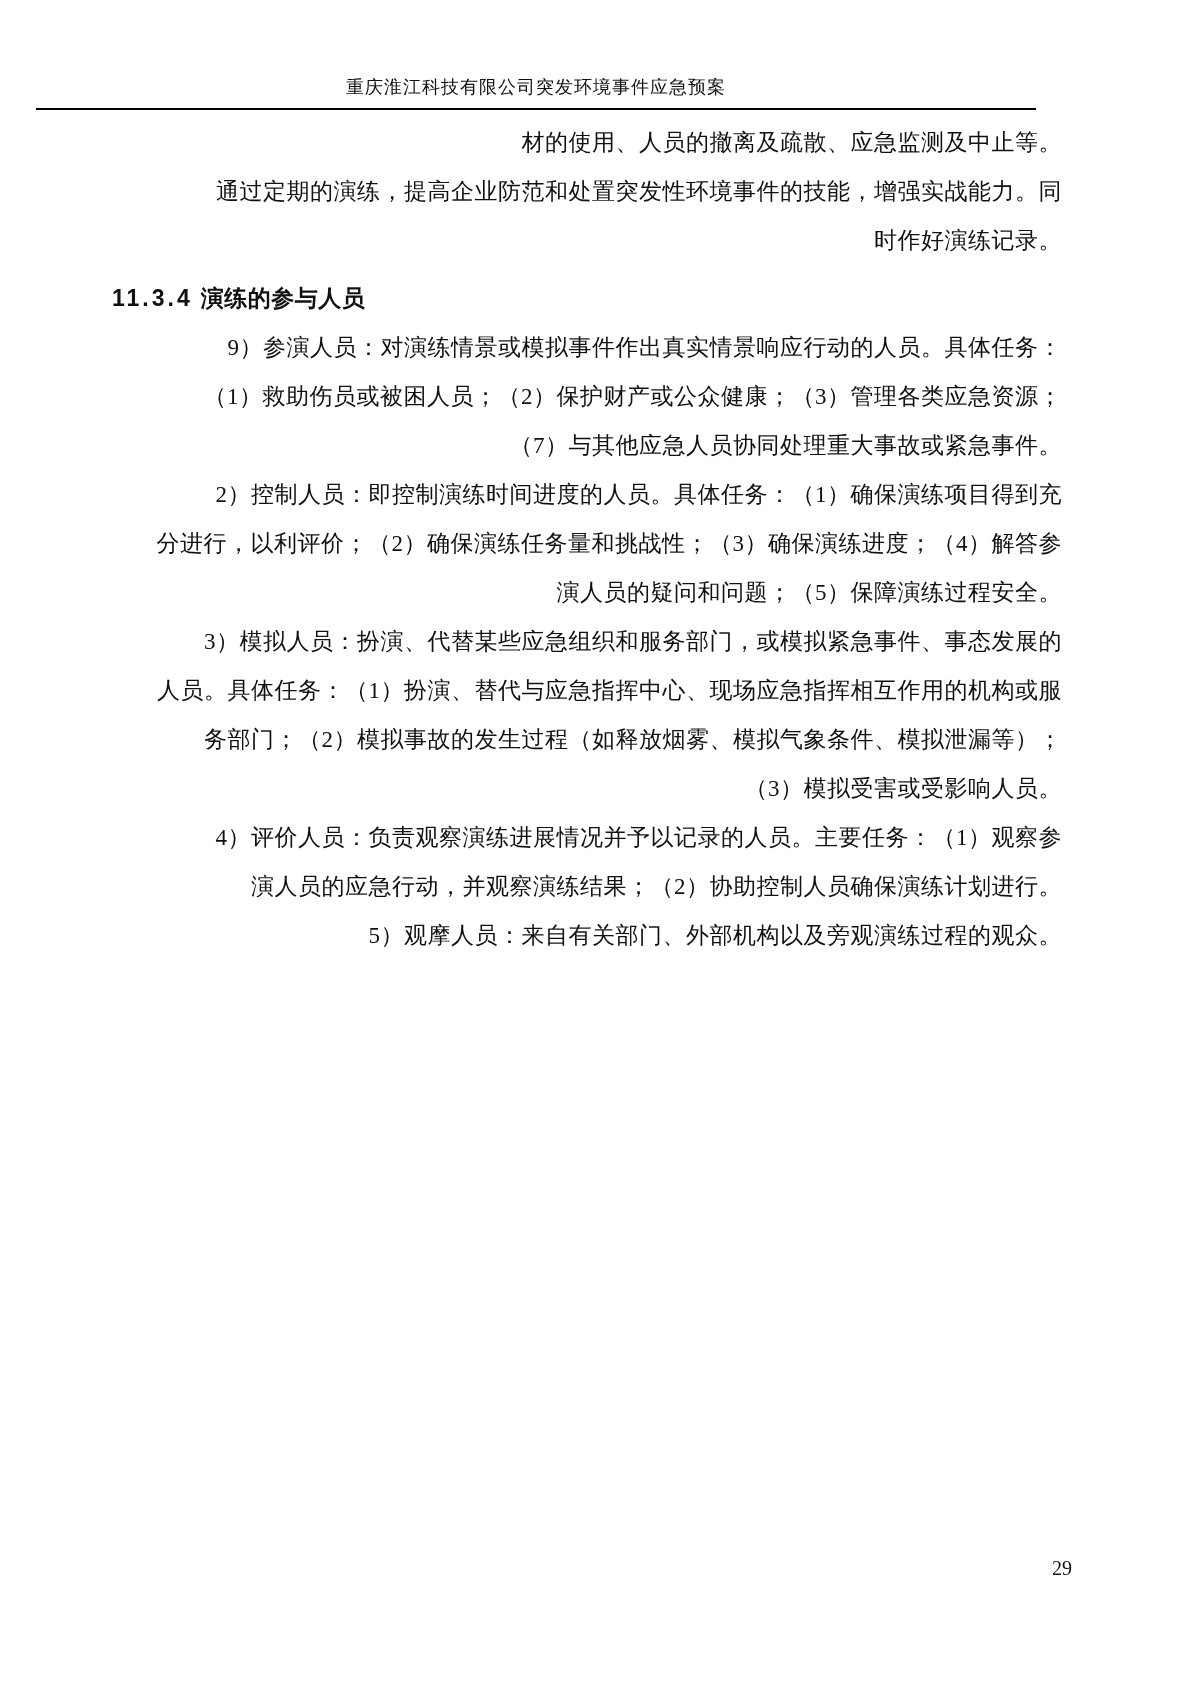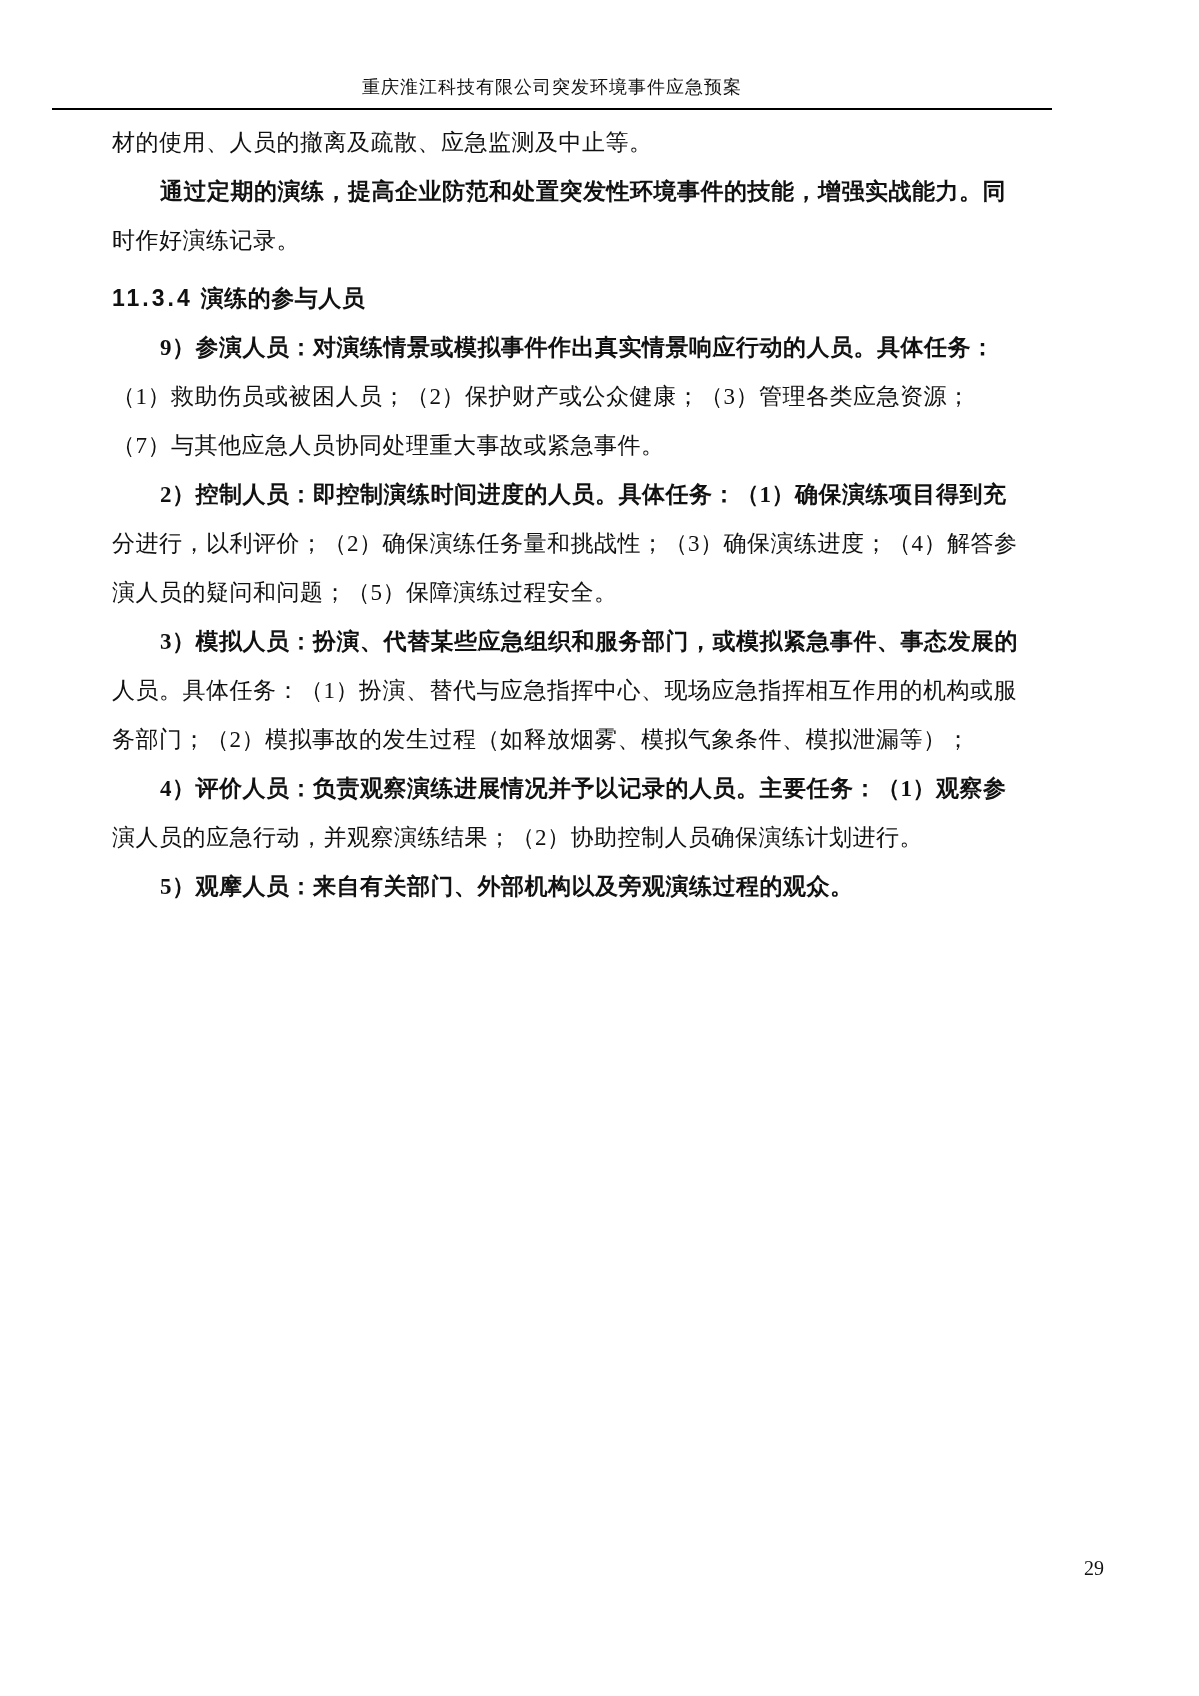--- a/index.html
+++ b/index.html
@@ -8,21 +8,20 @@
     background: #ffffff;
   }
   .page {
     position: relative;
     width: 1072px;
     height: 1696px;
     background: #ffffff;
     color: #111111;
     font-family: "Liberation Serif", "DejaVu Serif", serif;
     overflow: hidden;
-    padding-left: 32px;
   }
   .header {
     position: absolute;
     top: 0;
     left: 0;
     width: 100%;
   }
   .header-title {
     padding-top: 76px;
     text-align: center;
@@ -42,24 +41,24 @@
     top: 118px;
     left: 112px;
     width: 950px;
   }
   .line {
     margin: 0;
     font-size: 23px;
     line-height: 49px;
     letter-spacing: 0.5px;
     white-space: nowrap;
+    text-align: right;
   }
   .indent {
     padding-left: 48px;
-    font-weight: bold;
   }
   .section-heading {
     margin: 9px 0 0 0;
     font-family: Liberation Sans, sans-serif;
     font-weight: bold;
     font-size: 23px;
     line-height: 49px;
     letter-spacing: 0.5px;
     white-space: nowrap;
   }
@@ -98,20 +97,21 @@
 
     <p class="line indent">9）参演人员：对演练情景或模拟事件作出真实情景响应行动的人员。具体任务：</p>
     <p class="line">（1）救助伤员或被困人员；（2）保护财产或公众健康；（3）管理各类应急资源；</p>
     <p class="line">（7）与其他应急人员协同处理重大事故或紧急事件。</p>
     <p class="line indent">2）控制人员：即控制演练时间进度的人员。具体任务：（1）确保演练项目得到充</p>
     <p class="line">分进行，以利评价；（2）确保演练任务量和挑战性；（3）确保演练进度；（4）解答参</p>
     <p class="line">演人员的疑问和问题；（5）保障演练过程安全。</p>
     <p class="line indent">3）模拟人员：扮演、代替某些应急组织和服务部门，或模拟紧急事件、事态发展的</p>
     <p class="line">人员。具体任务：（1）扮演、替代与应急指挥中心、现场应急指挥相互作用的机构或服</p>
     <p class="line">务部门；（2）模拟事故的发生过程（如释放烟雾、模拟气象条件、模拟泄漏等）；</p>
+    <p class="line">（3）模拟受害或受影响人员。</p>
     <p class="line indent">4）评价人员：负责观察演练进展情况并予以记录的人员。主要任务：（1）观察参</p>
     <p class="line">演人员的应急行动，并观察演练结果；（2）协助控制人员确保演练计划进行。</p>
     <p class="line indent">5）观摩人员：来自有关部门、外部机构以及旁观演练过程的观众。</p>
   </div>
 
   <div class="footer">
     <span>29</span>
   </div>
 
 </div>

